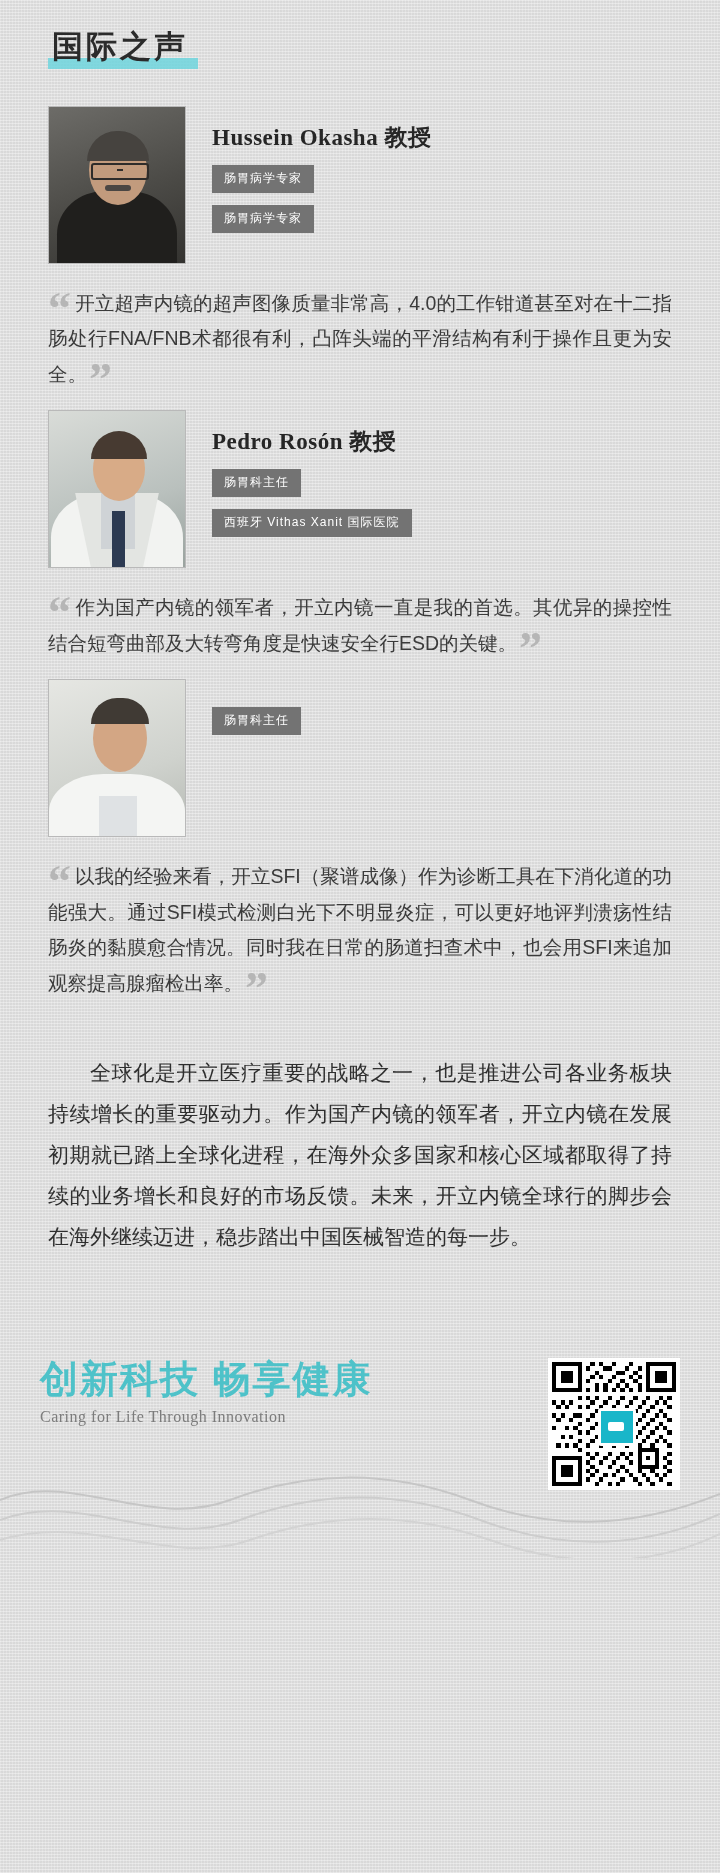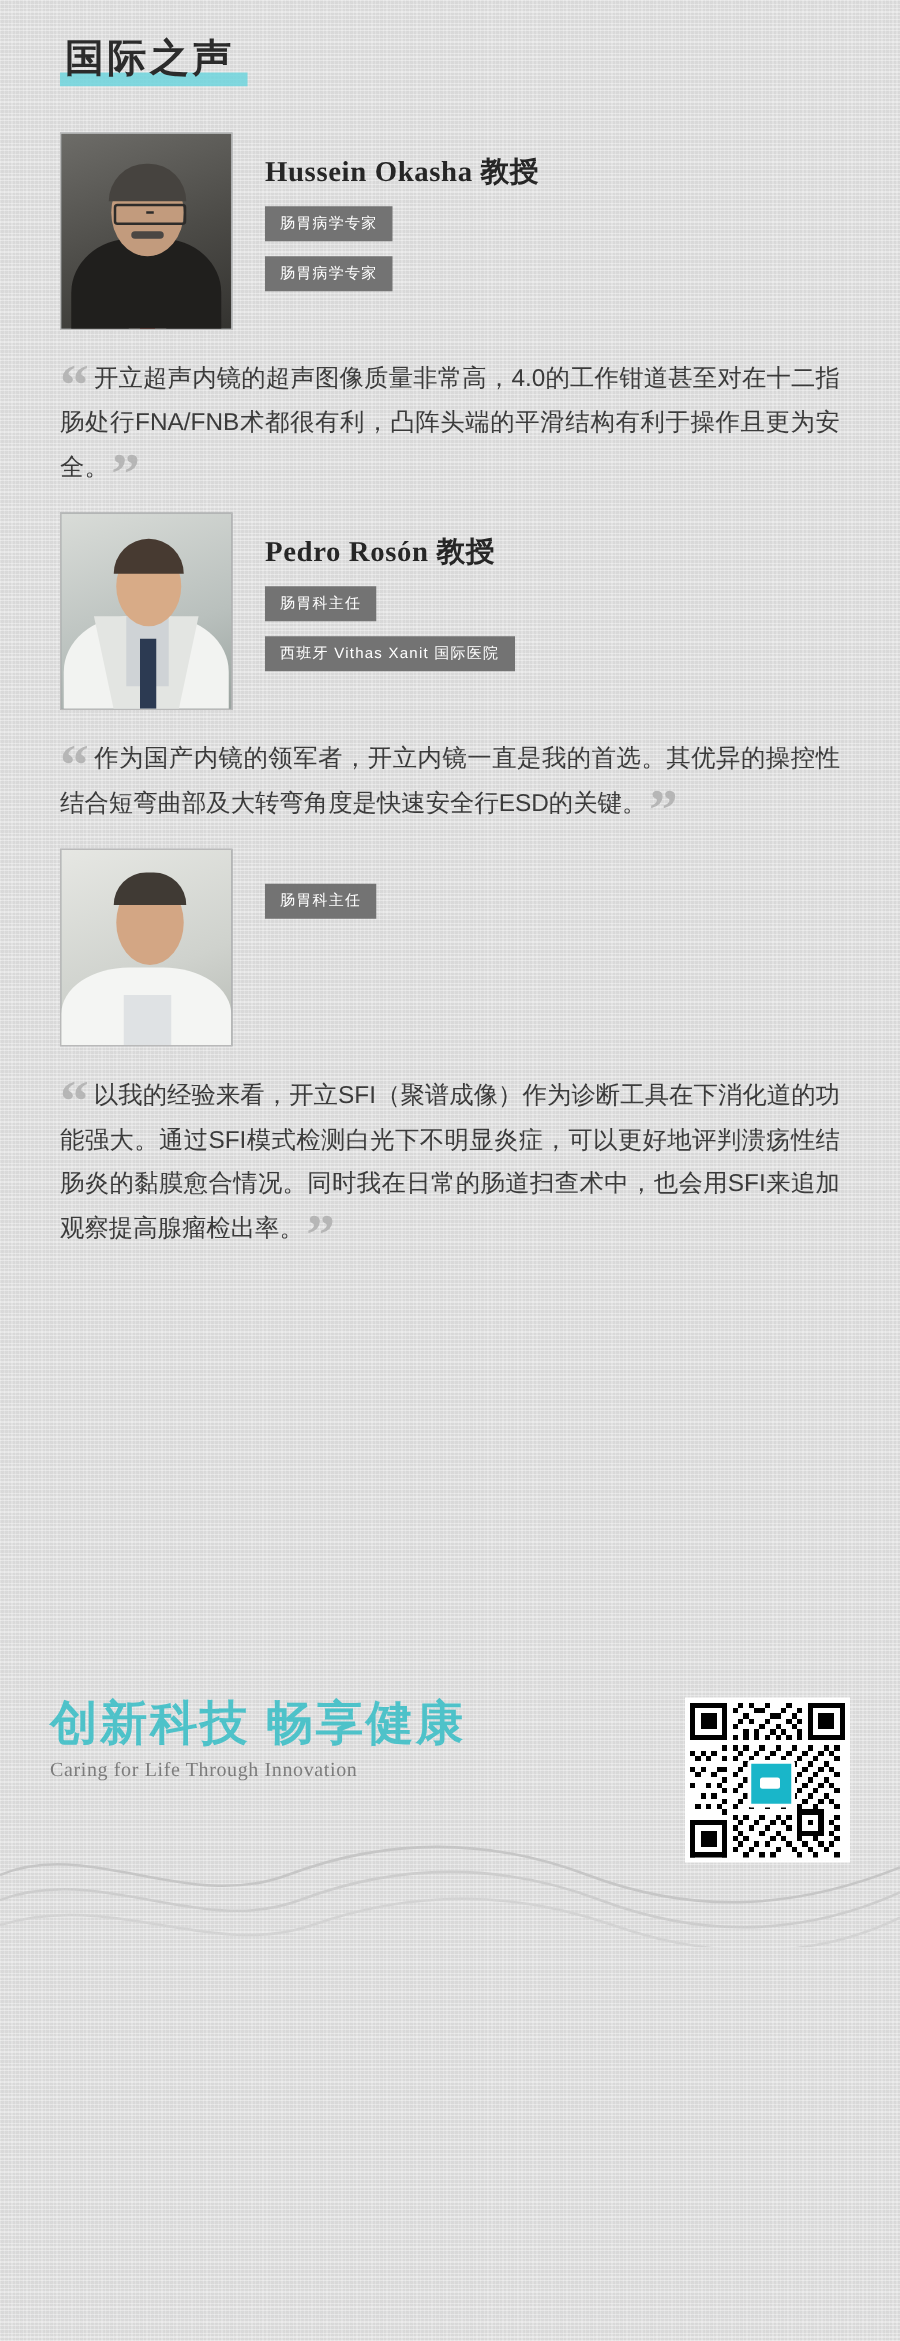--- a/index.html
+++ b/index.html
@@ -334,20 +334,21 @@
         <div class="tag-row">
           <span class="tag">肠胃科主任</span>
         </div>
       </div>
     </div>
     <div class="quote">
       <span class="qmark-open">“</span><span class="qtext">以我的经验来看，开立SFI（聚谱成像）作为诊断工具在下消化道的功能强大。通过SFI模式检测白光下不明显炎症，可以更好地评判溃疡性结肠炎的黏膜愈合情况。同时我在日常的肠道扫查术中，也会用SFI来追加观察提高腺瘤检出率。</span><span class="qmark-close">”</span>
     </div>
   </div>
 
+  <div class="closing">全球化是开立医疗重要的战略之一，也是推进公司各业务板块持续增长的重要驱动力。作为国产内镜的领军者，开立内镜在发展初期就已踏上全球化进程，在海外众多国家和核心区域都取得了持续的业务增长和良好的市场反馈。未来，开立内镜全球行的脚步会在海外继续迈进，稳步踏出中国医械智造的每一步。</div>
 
   <div class="footer">
     <div class="footer-wave">
       <svg width="720" height="150" viewBox="0 0 720 150" preserveAspectRatio="none" aria-hidden="true">
         <path d="M0 92 C 70 62, 150 122, 230 92 S 390 62, 470 92 S 630 122, 720 86" fill="none" stroke="#c6c6c6" stroke-width="2"></path>
         <path d="M0 112 C 80 82, 160 142, 240 112 S 400 82, 480 112 S 640 142, 720 106" fill="none" stroke="#cdcdcd" stroke-width="2"></path>
         <path d="M0 132 C 90 104, 170 160, 250 132 S 410 104, 490 132 S 650 160, 720 126" fill="none" stroke="#d3d3d3" stroke-width="2"></path>
       </svg>
     </div>
 

